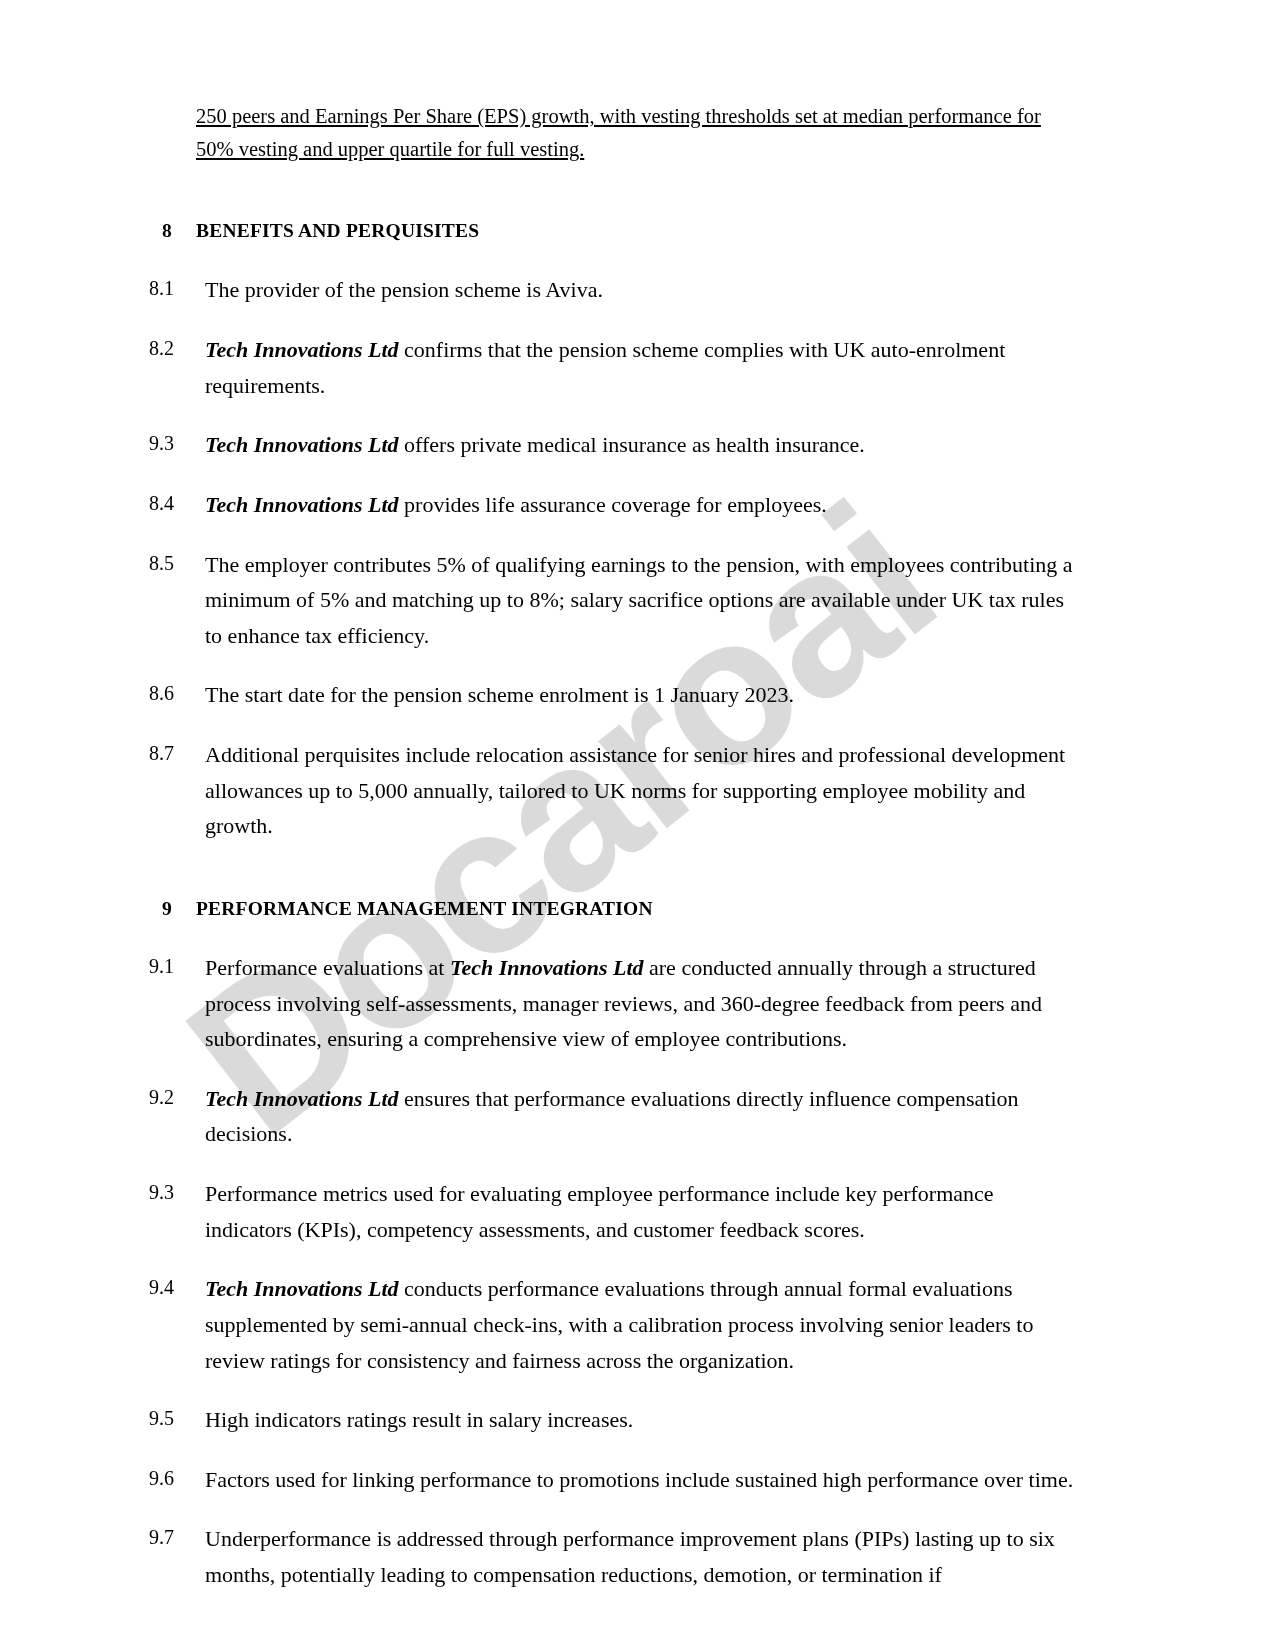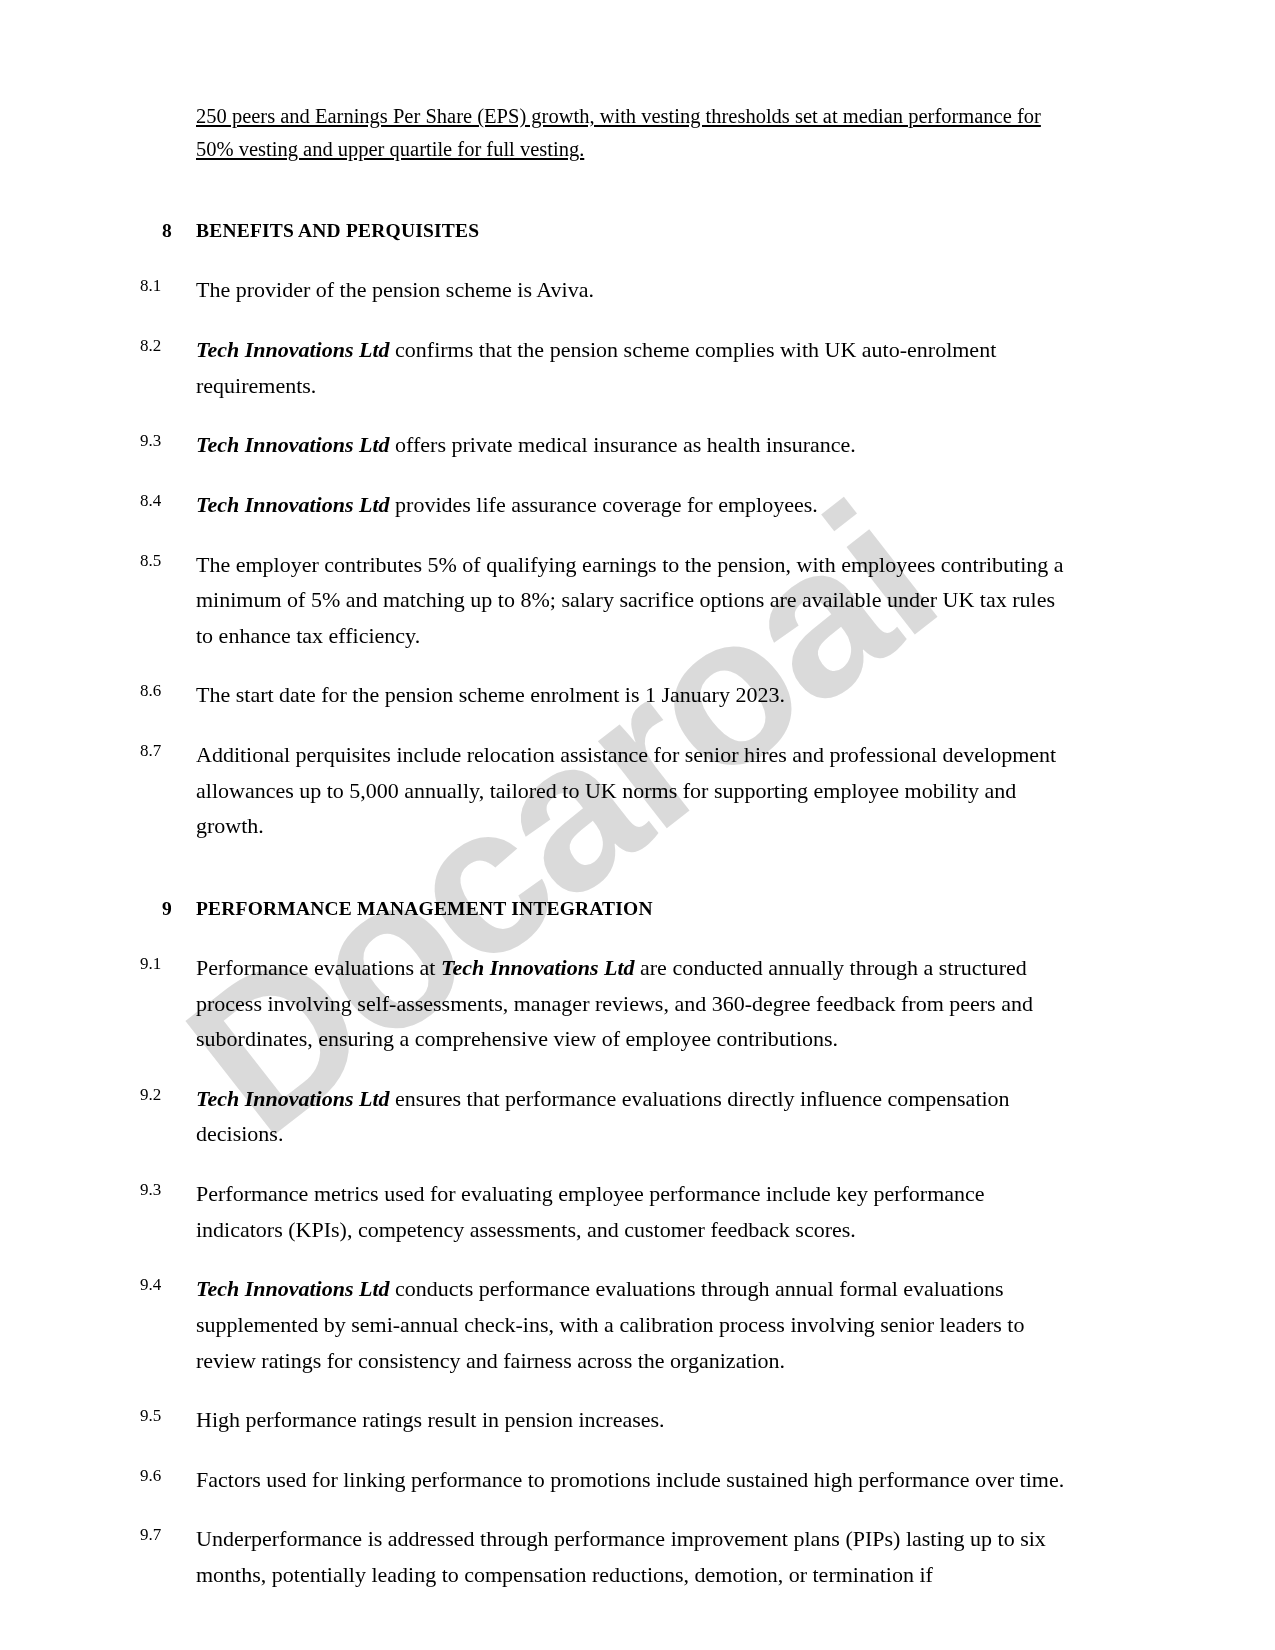--- a/index.html
+++ b/index.html
@@ -79,22 +79,23 @@
     letter-spacing: 0.2px;
   }
   .clause {
     display: flex;
     align-items: flex-start;
     margin: 0 0 24px 0;
   }
   .clause .num {
     width: 56px;
     flex: 0 0 56px;
-    font-size: 17px;
+    font-size: 20px;
     line-height: 1.62;
+    margin-left: 9px;
   }
   .clause .body {
     font-size: 22px;
     line-height: 1.62;
     max-width: 880px;
   }
   .clause .body b {
     font-weight: bold;
     font-style: italic;
   }
@@ -172,21 +173,21 @@
       <span class="body"><span>Performance metrics used for evaluating employee performance include key performance indicators (KPIs), competency assessments, and customer feedback scores.</span></span>
     </div>
 
     <div class="clause">
       <span class="num">9.4</span>
       <span class="body"><b>Tech Innovations Ltd</b><span> conducts performance evaluations through annual formal evaluations supplemented by semi-annual check-ins, with a calibration process involving senior leaders to review ratings for consistency and fairness across the organization.</span></span>
     </div>
 
     <div class="clause">
       <span class="num">9.5</span>
-      <span class="body"><span>High performance ratings result in pension increases.</span></span>
+      <span class="body"><span>High indicators ratings result in salary increases.</span></span>
     </div>
 
     <div class="clause">
       <span class="num">9.6</span>
       <span class="body"><span>Factors used for linking performance to promotions include sustained high performance over time.</span></span>
     </div>
 
     <div class="clause">
       <span class="num">9.7</span>
       <span class="body"><span>Underperformance is addressed through performance improvement plans (PIPs) lasting up to six months, potentially leading to compensation reductions, demotion, or termination if</span></span>

